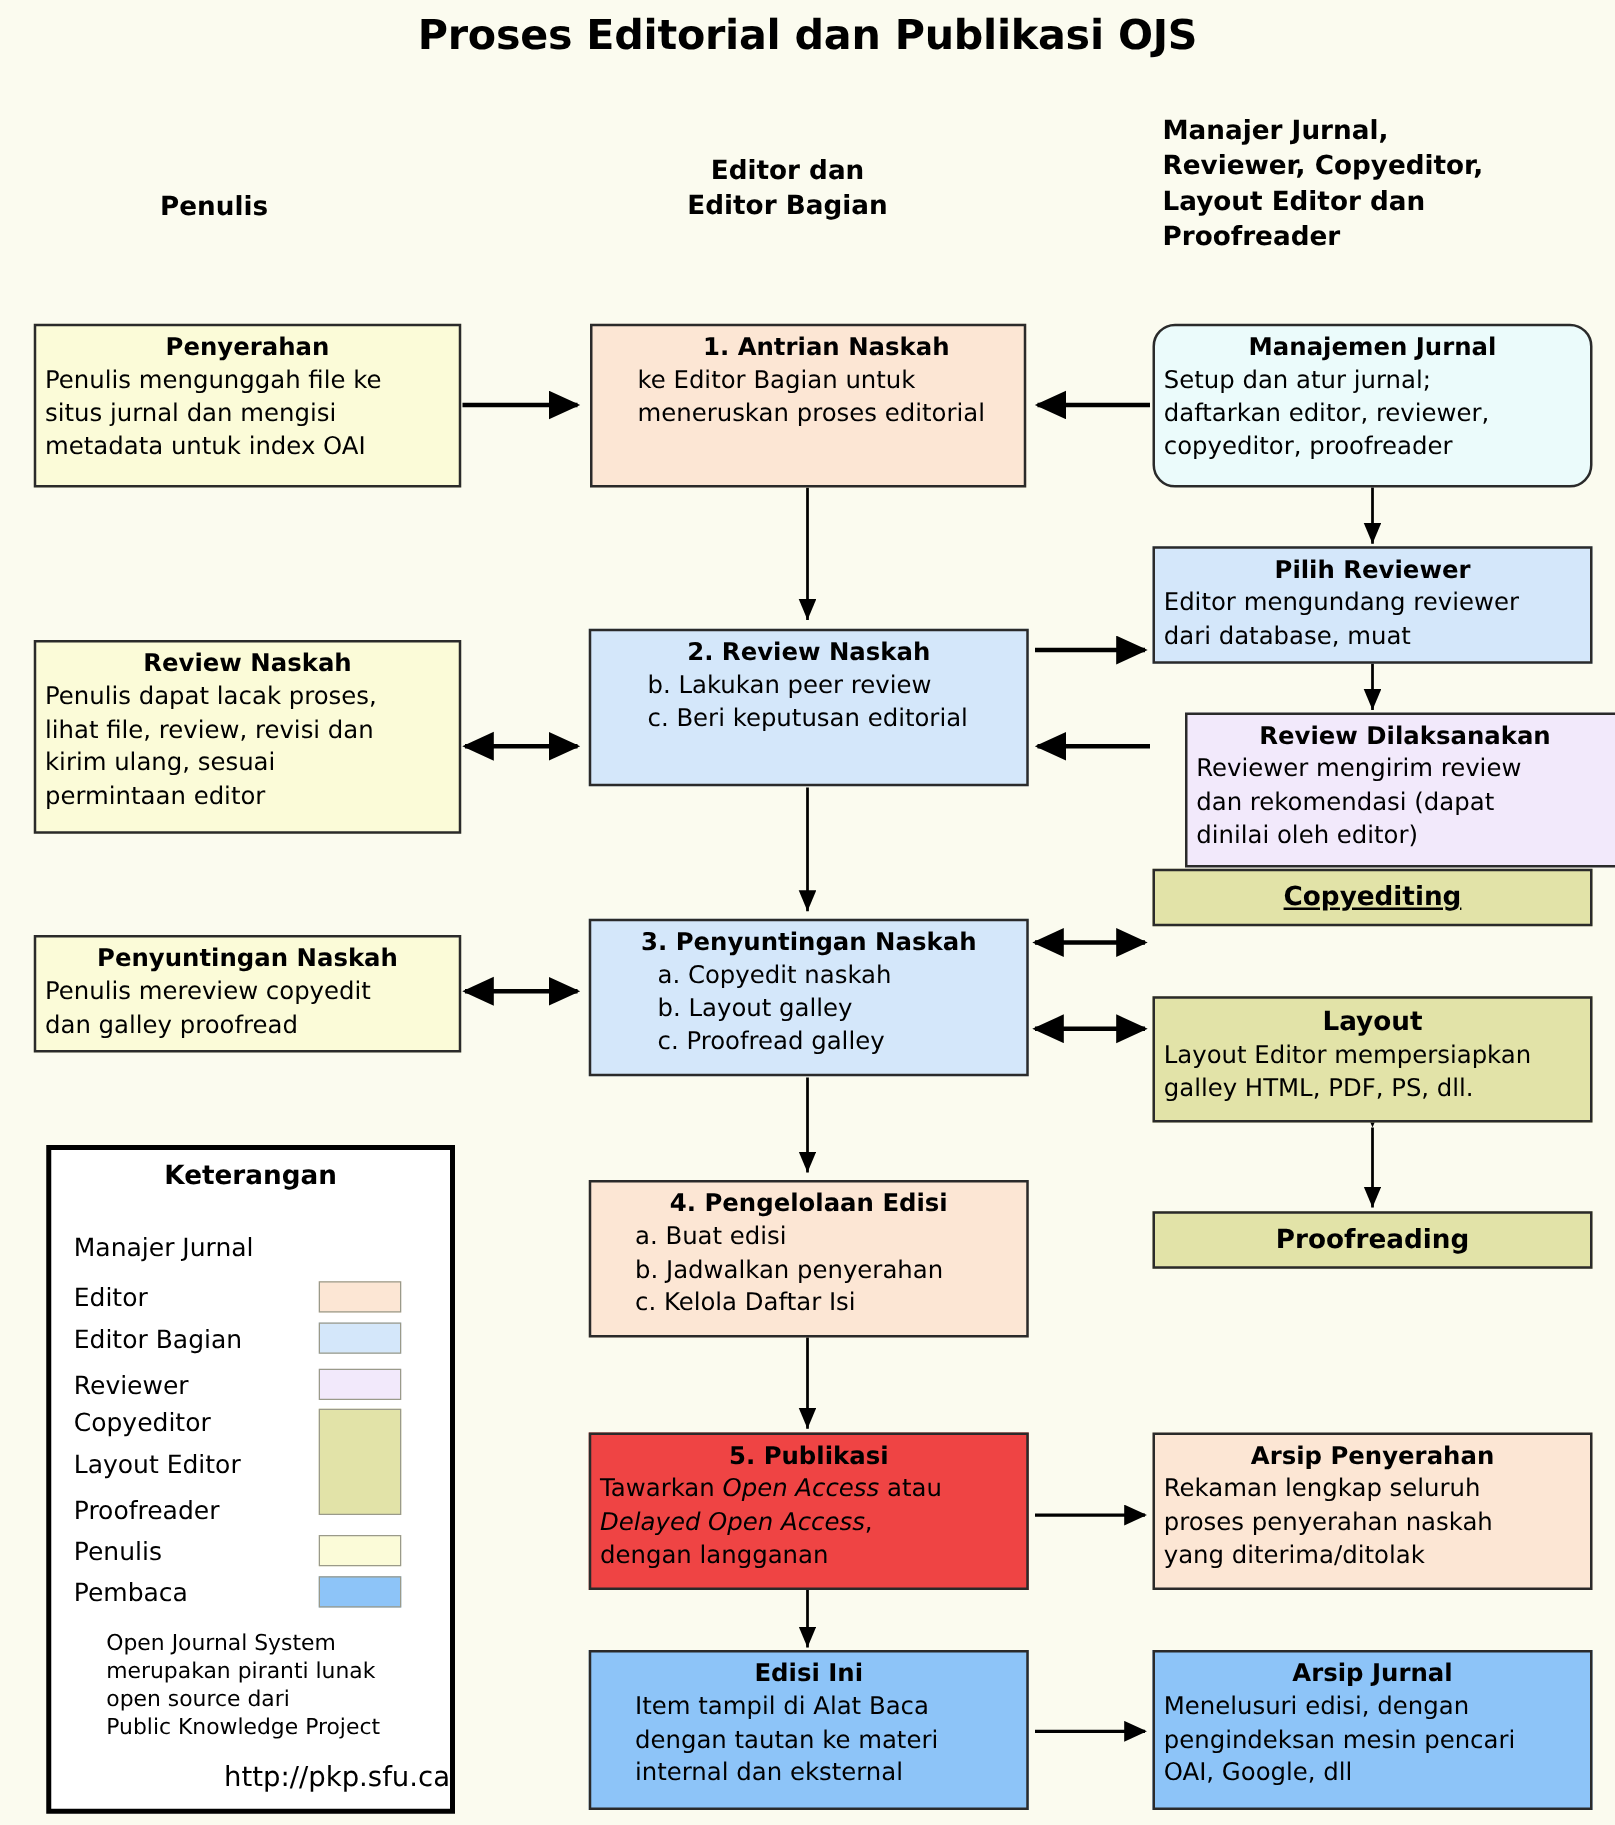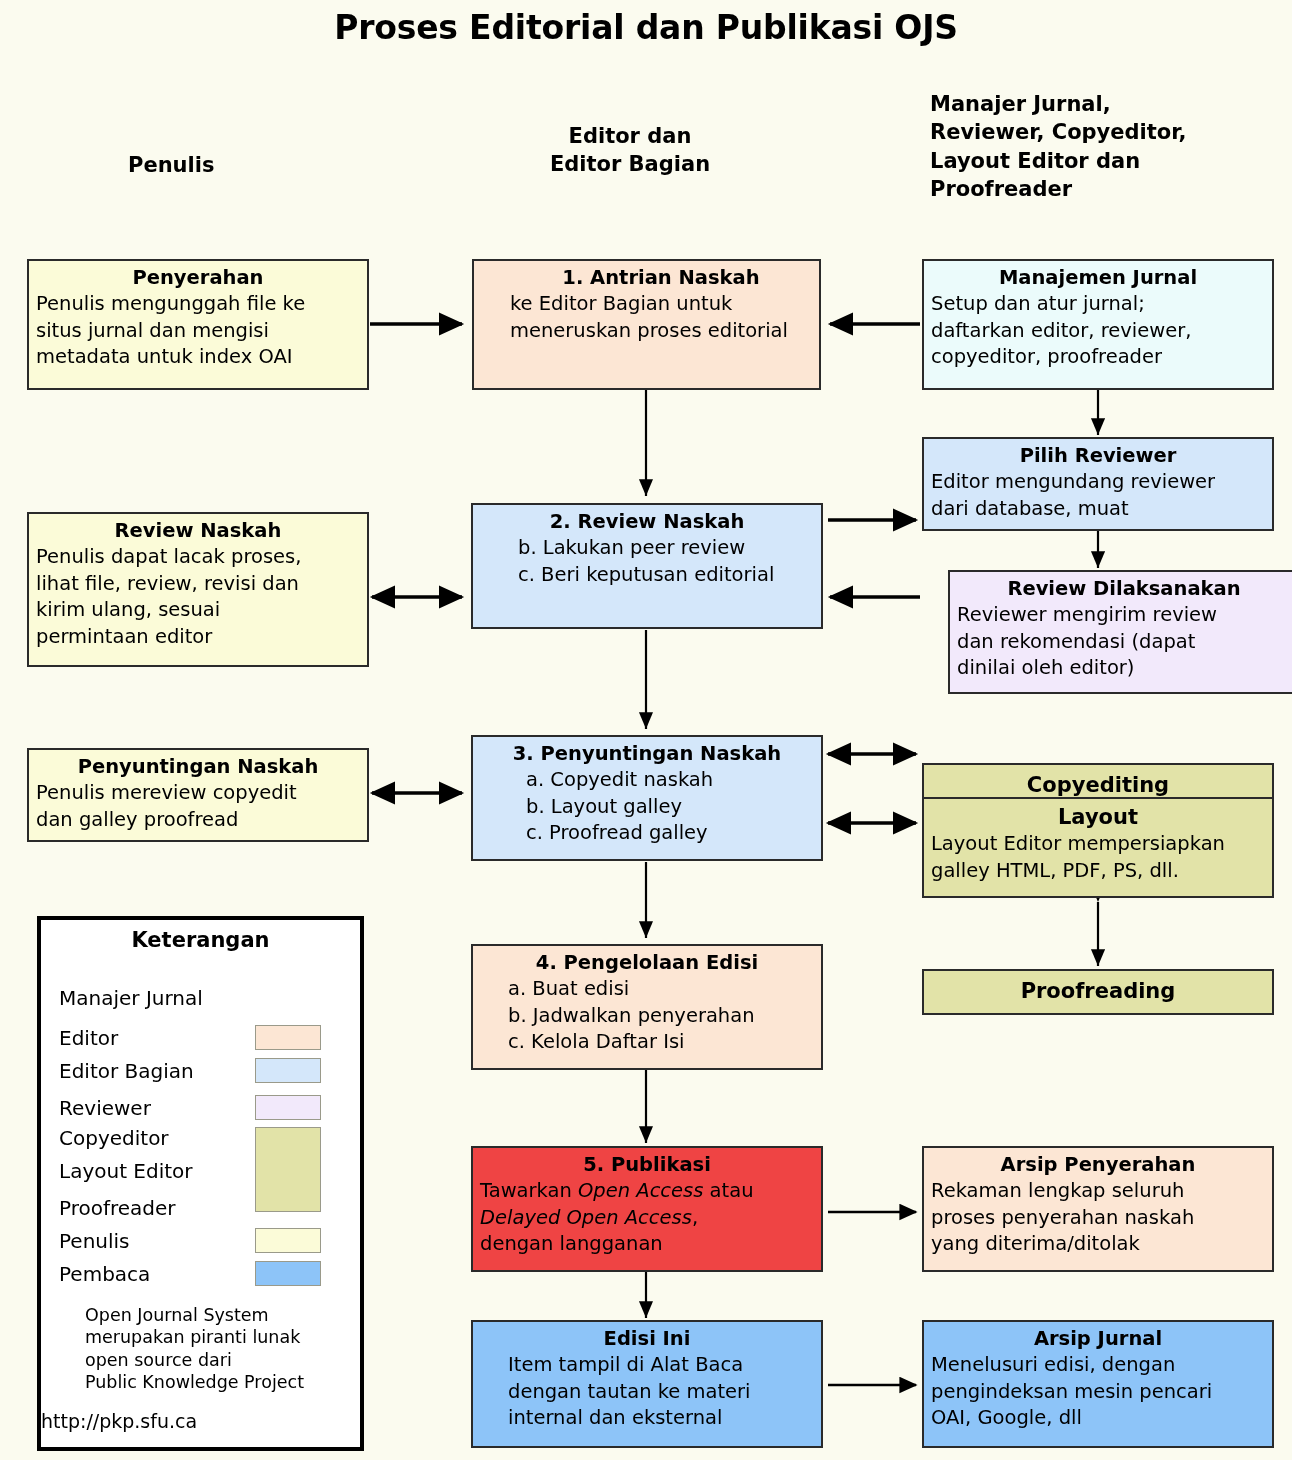--- a/index.html
+++ b/index.html
@@ -49,21 +49,21 @@
   }
   .legend .lg-rows{position:relative;margin-top:4px;}
   .lg-item{
     position:absolute;left:18px;font-size:20px;white-space:nowrap;
   }
   .sw{position:absolute;border:1px solid #9a9a8a;box-sizing:border-box;}
   .lg-note{
     position:absolute;left:44px;top:384px;font-size:17.5px;line-height:1.28;
   }
   .lg-url{
-    position:absolute;left:0;top:490px;width:100%;text-align:left;font-size:19px;
+    position:absolute;left:0;top:490px;width:100%;text-align:right;font-size:22px;
   }
 </style>
 </head>
 <body>
 
 <div id="stage">
 
   <div class="title">Proses Editorial dan Publikasi OJS</div>
 
   <div class="colhead" style="left:128px;top:151px;">
@@ -141,21 +141,21 @@
     <span class="bl">situs jurnal dan mengisi</span>
     <span class="bl">metadata untuk index OAI</span>
   </div>
 
   <div class="box" style="left:472px;top:259px;width:349px;height:131px;background:#fce6d4;padding-left:36px;">
     <span class="bt">1. Antrian Naskah</span>
     <span class="bl">ke Editor Bagian untuk</span>
     <span class="bl">meneruskan proses editorial</span>
   </div>
 
-  <div class="box" style="left:922px;top:259px;width:352px;height:131px;background:#ebfbfb;">
+  <div class="box" style="left:922px;top:259px;width:352px;height:131px;background:#ebfbfb;border-radius:18px;">
     <span class="bt">Manajemen Jurnal</span>
     <span class="bl">Setup dan atur jurnal;</span>
     <span class="bl">daftarkan editor, reviewer,</span>
     <span class="bl">copyeditor, proofreader</span>
   </div>
 
   <div class="box" style="left:27px;top:512px;width:342px;height:155px;background:#fbfbd8;">
     <span class="bt">Review Naskah</span>
     <span class="bl">Penulis dapat lacak proses,</span>
     <span class="bl">lihat file, review, revisi dan</span>
@@ -188,21 +188,21 @@
     <span class="bl">dan galley proofread</span>
   </div>
 
   <div class="box" style="left:471px;top:735px;width:352px;height:126px;background:#d4e7fa;">
     <span class="bt">3. Penyuntingan Naskah</span>
     <span class="blist ind">a. Copyedit naskah</span>
     <span class="blist ind">b. Layout galley</span>
     <span class="blist ind">c. Proofread galley</span>
   </div>
 
-  <div class="box" style="left:922px;top:763px;width:352px;height:46px;background:#e2e3a8;display:flex;align-items:center;justify-content:center;">
+  <div class="box" style="left:922px;top:695px;width:352px;height:46px;background:#e2e3a8;display:flex;align-items:center;justify-content:center;text-decoration:underline;">
     <span class="bt" style="font-size:21px;">Copyediting</span>
   </div>
 
   <div class="box" style="left:922px;top:797px;width:352px;height:101px;background:#e2e3a8;">
     <span class="bt" style="font-size:21px;">Layout</span>
     <span class="bl">Layout Editor mempersiapkan</span>
     <span class="bl">galley HTML, PDF, PS, dll.</span>
   </div>
 
   <div class="box" style="left:922px;top:969px;width:352px;height:46px;background:#e2e3a8;display:flex;align-items:center;justify-content:center;">

